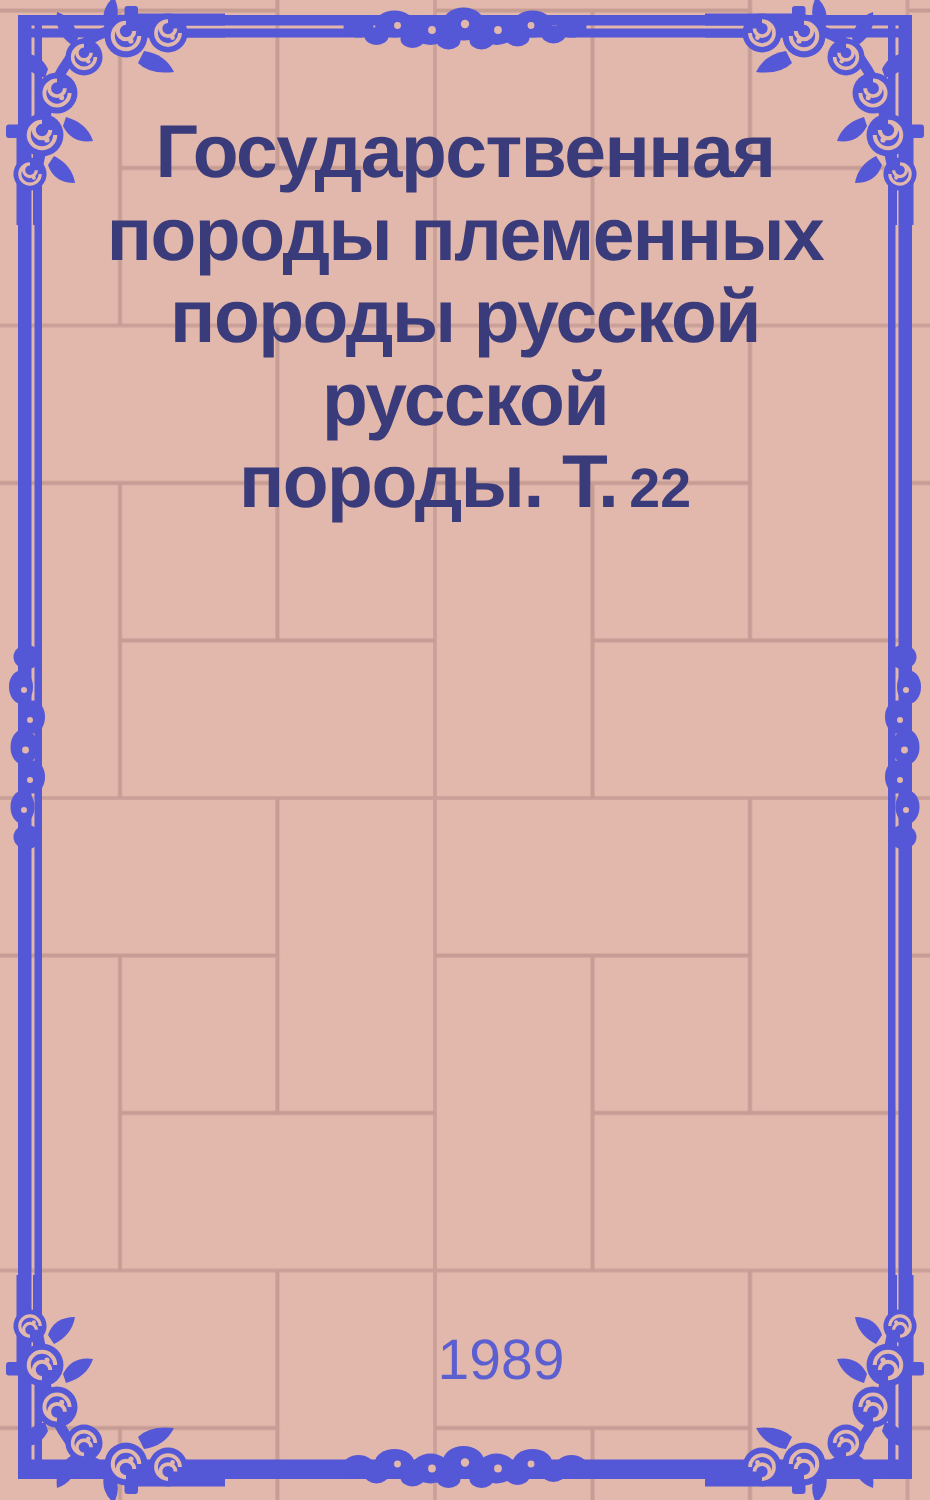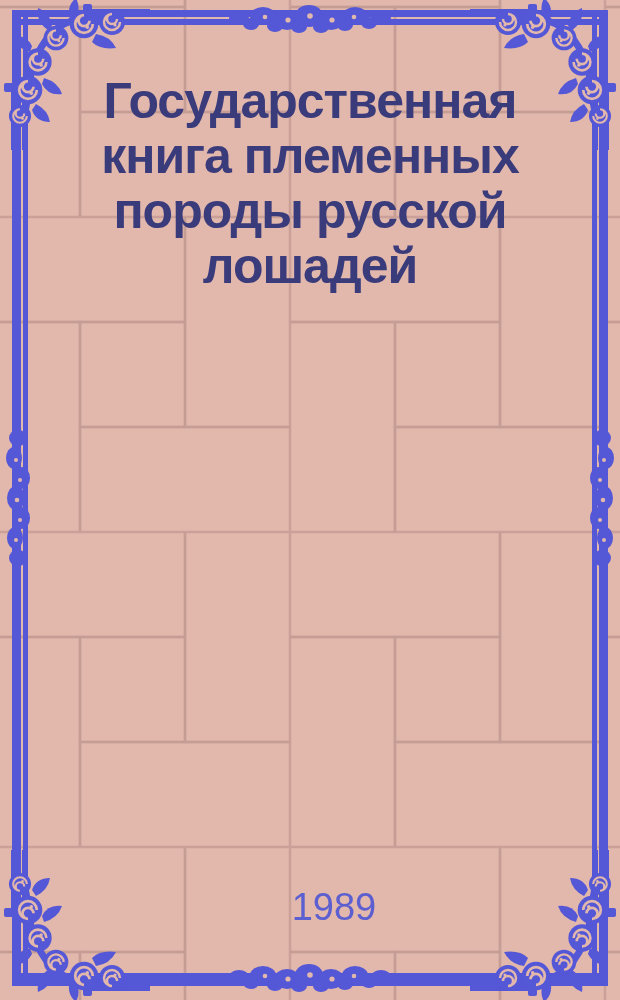--- a/index.html
+++ b/index.html
@@ -168,20 +168,23 @@
     </svg>
   <svg class="orn mid-top" width="170" height="34">
       <use href="#centerorn"></use>
     </svg>
   <svg class="orn mid-bottom" width="170" height="34">
       <use href="#centerorn"></use>
     </svg>
 
   <div class="title">
     <div>Государственная</div>
-    <div>книга племенных</div>
+    <div>породы племенных</div>
     <div>породы русской</div>
-    <div>лошадей</div>
+    <div>русской</div>
+    <div>
+      <span>породы. Т.</span><span class="vol">22</span>
+    </div>
   </div>
 
   <div class="year">1989</div>
 
 </div>
 
 </body></html>

